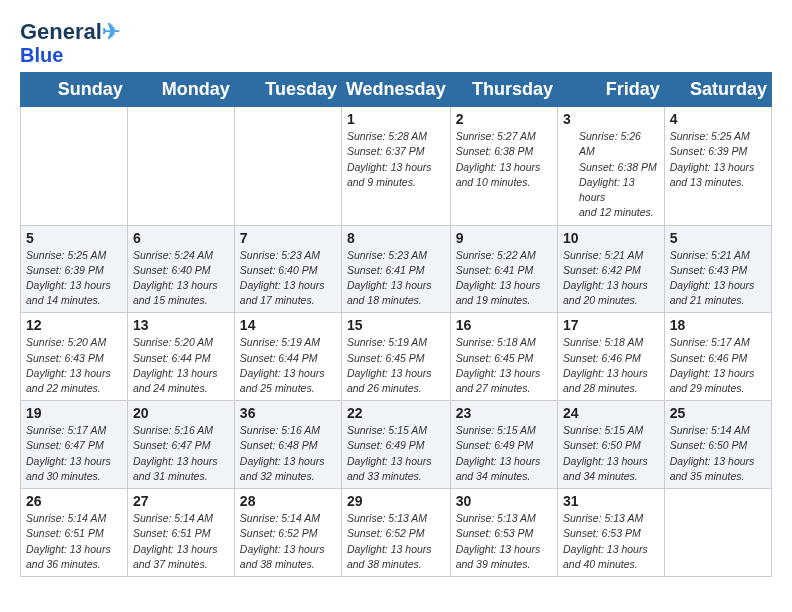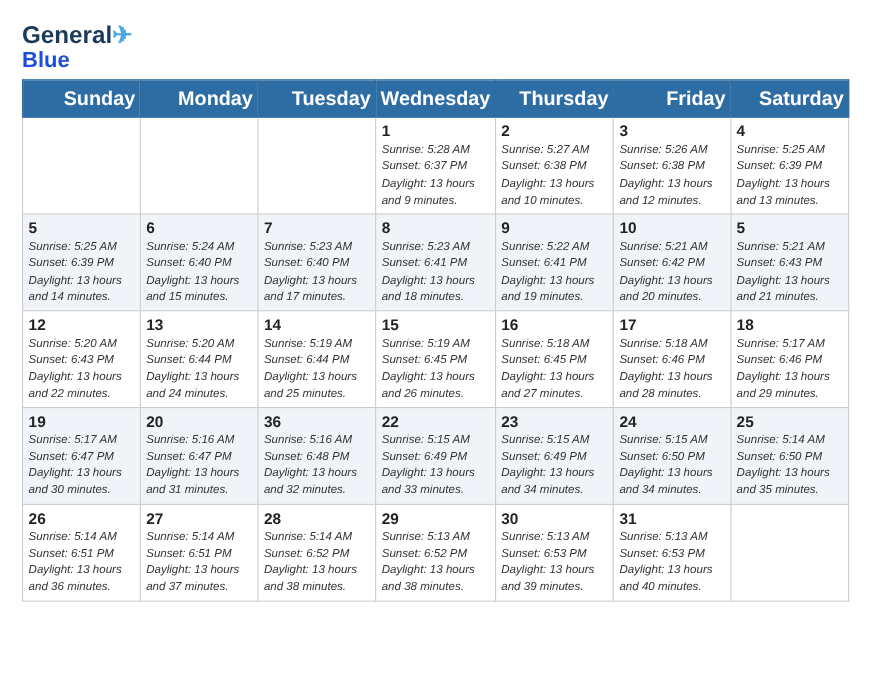--- a/index.html
+++ b/index.html
@@ -127,21 +127,21 @@
         </td>
         <td>
           <span class="day-number">2</span>
           <div class="day-detail" style="white-space: pre-line;">Sunrise: 5:27 AM
 Sunset: 6:38 PM
 Daylight: 13 hours
 and 10 minutes.</div>
         </td>
         <td>
           <span class="day-number">3</span>
-          <div class="day-detail" style="white-space: pre-line;">Sunrise: 5:26 AM
+          <div class="day-detail" style="white-space: pre-line; margin-left: 16px;">Sunrise: 5:26 AM
 Sunset: 6:38 PM
 Daylight: 13 hours
 and 12 minutes.</div>
         </td>
         <td>
           <span class="day-number">4</span>
           <div class="day-detail" style="white-space: pre-line;">Sunrise: 5:25 AM
 Sunset: 6:39 PM
 Daylight: 13 hours
 and 13 minutes.</div>

